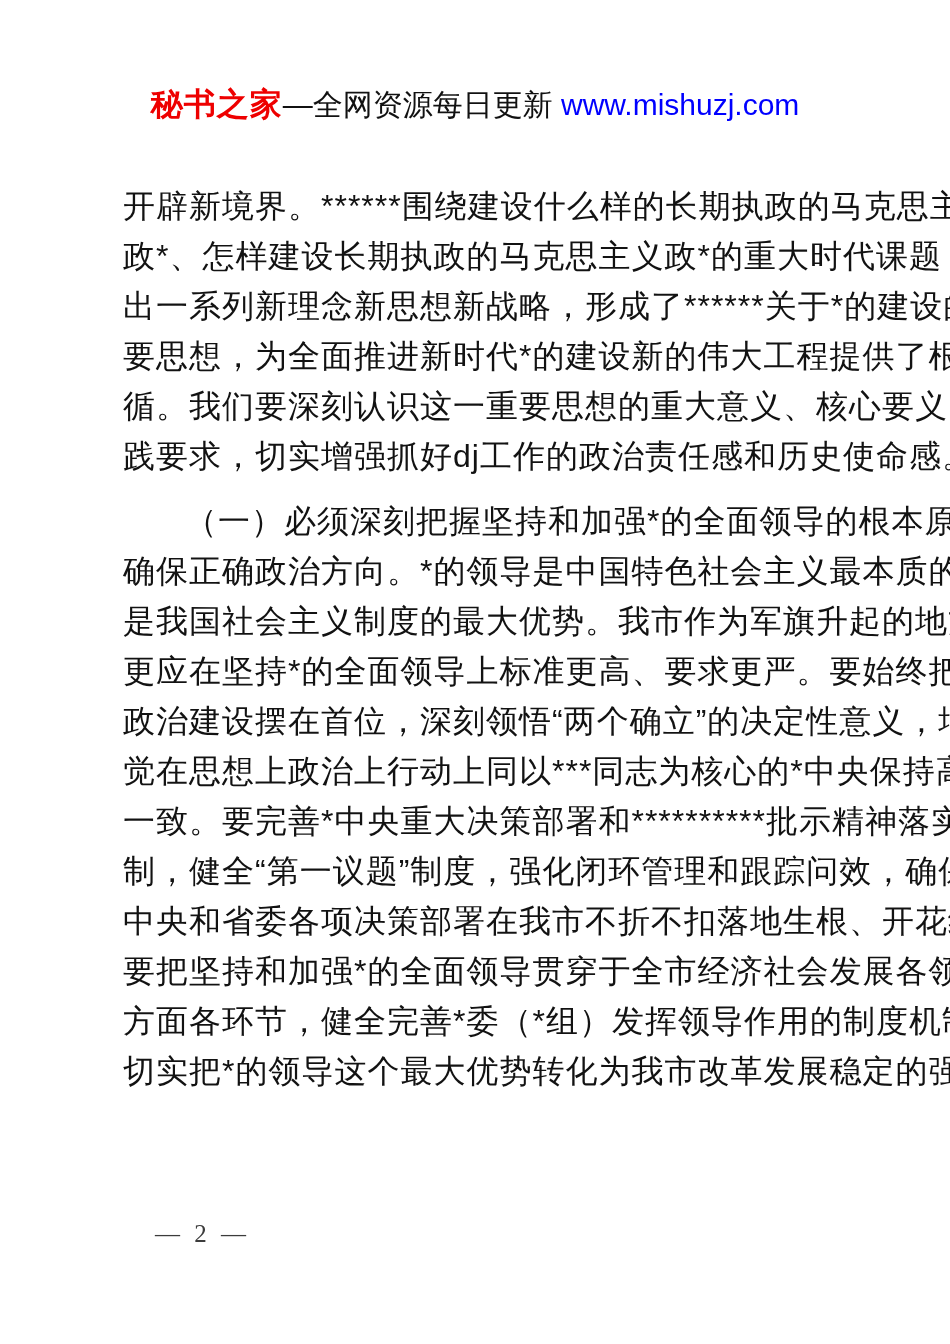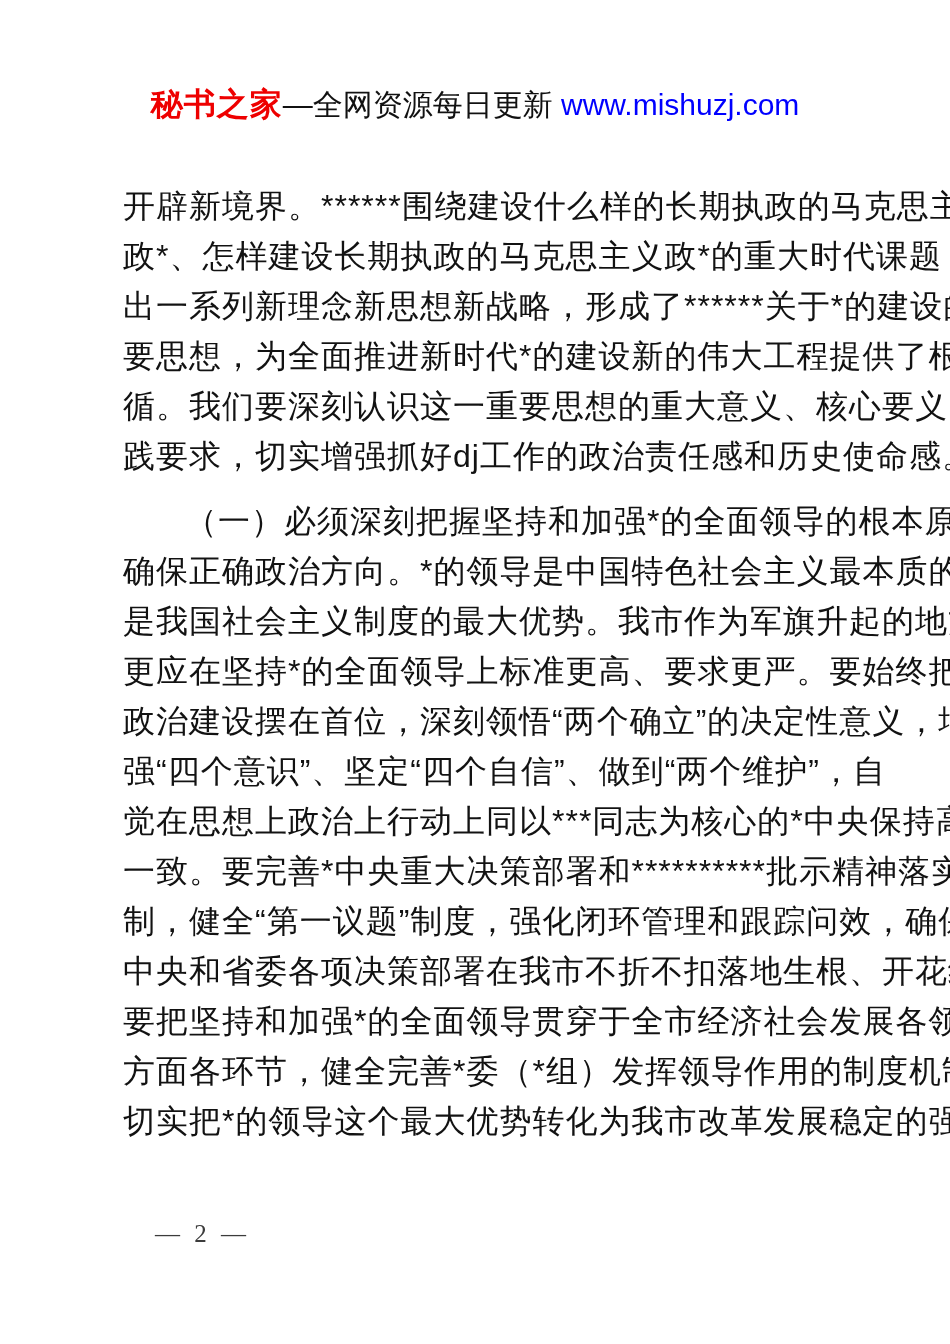--- a/index.html
+++ b/index.html
@@ -50,21 +50,20 @@
         <div class="line"><span>要思想，为全面推进新时代*的建设新的伟大工程提供了根本遵</span></div>
         <div class="line"><span>循。我们要深刻认识这一重要思想的重大意义、核心要义、实</span></div>
         <div class="line"><span>践要求，切实增强抓好dj工作的政治责任感和历史使命感。</span></div>
       </div>
       <div class="para">
         <div class="line indent"><span>（一）必须深刻把握坚持和加强*的全面领导的根本原则，</span></div>
         <div class="line"><span>确保正确政治方向。*的领导是中国特色社会主义最本质的特征，</span></div>
         <div class="line"><span>是我国社会主义制度的最大优势。我市作为军旗升起的地方，</span></div>
         <div class="line"><span>更应在坚持*的全面领导上标准更高、要求更严。要始终把*的</span></div>
         <div class="line"><span>政治建设摆在首位，深刻领悟“两个确立”的决定性意义，增</span></div>
-        <div class="line"><span>强“四个意识”、坚定“四个自信”、做到“两个维护”，自</span></div>
         <div class="line"><span>觉在思想上政治上行动上同以***同志为核心的*中央保持高度</span></div>
         <div class="line"><span>一致。要完善*中央重大决策部署和**********批示精神落实机</span></div>
         <div class="line"><span>制，健全“</span><span class="seg-bold">第一</span><span>议题”制度，强化闭环管理和跟踪问效，确保</span></div>
         <div class="line"><span>中央和省委各项决策部署在我市不折不扣落地生根、开花结果。</span></div>
         <div class="line"><span>要把坚持和加强*的全面领导贯穿于全市经济社会发展各领域各</span></div>
         <div class="line"><span>方面各环节，健全完善*委（*组）发挥领导作用的制度机制，</span></div>
         <div class="line"><span>切实把*的领导这个最大优势转化为我市改革发展稳定的强大胜</span></div>
       </div>
     </div>
 

